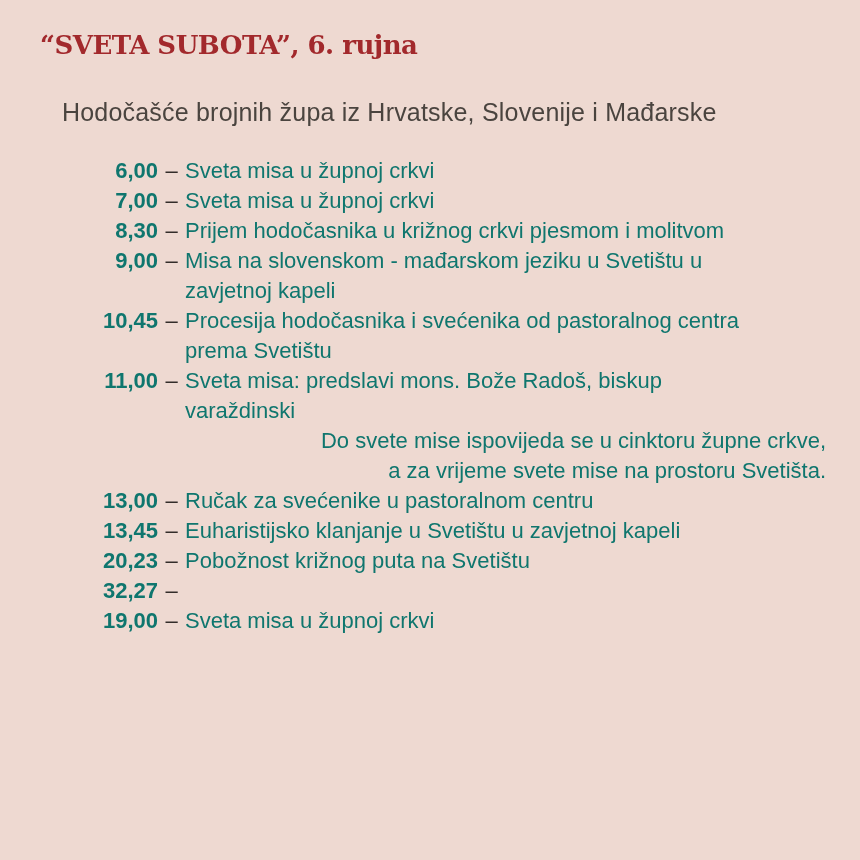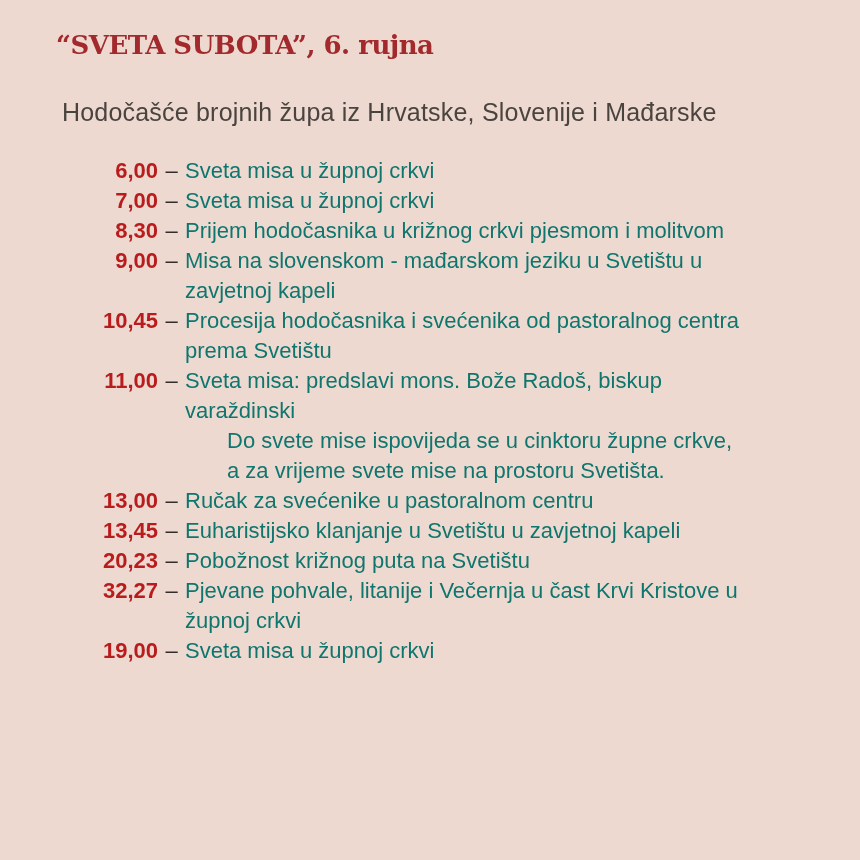--- a/index.html
+++ b/index.html
@@ -14,21 +14,21 @@
     color: #332d2a;
     position: relative;
     overflow: hidden;
   }
   .page {
     position: absolute;
     inset: 0;
   }
   .title {
     position: absolute;
-    left: 56px;
+    left: 40px;
     top: 30px;
     font-family: "DejaVu Serif", serif;
     font-weight: 700;
     font-size: 26px;
     line-height: 30px;
     letter-spacing: -0.5px;
     color: #a2292c;
     white-space: nowrap;
   }
   .subtitle {
@@ -51,37 +51,38 @@
     line-height: 30px;
   }
   .row {
     display: flex;
     align-items: flex-start;
   }
   .time {
     flex: 0 0 62px;
     text-align: right;
     font-weight: 700;
-    color: #b91c1c;
+    color: #0f766e;
   }
   .dash {
     flex: 0 0 27px;
     text-align: center;
     color: #332d2a;
   }
   .text-col {
     flex: 1 1 auto;
     min-width: 0;
   }
   .text, .note {
     white-space: pre-line;
     color: #0f766e;
   }
   .note {
     margin-left: 42px;
+    text-align: right;
   }
 </style>
 </head>
 <body>
 
 <div class="page">
 
   <div class="title">“SVETA SUBOTA”, 6. rujna</div>
 
   <div class="subtitle">Hodočašće brojnih župa iz Hrvatske, Slovenije i Mađarske</div>
@@ -161,24 +162,20 @@
       <div class="time">20,23</div>
       <div class="dash">–</div>
       <div class="text-col">
           <div class="text">Pobožnost križnog puta na Svetištu</div>
         </div>
     </div>
 
     <div class="row">
       <div class="time">32,27</div>
       <div class="dash">–</div>
-      <div class="text-col">
-          <div class="text">Pjevane pohvale, litanije i Večernja u čast Krvi Kristove u
-župnoj crkvi</div>
-        </div>
     </div>
 
     <div class="row">
       <div class="time">19,00</div>
       <div class="dash">–</div>
       <div class="text-col">
           <div class="text">Sveta misa u župnoj crkvi</div>
         </div>
     </div>
 

